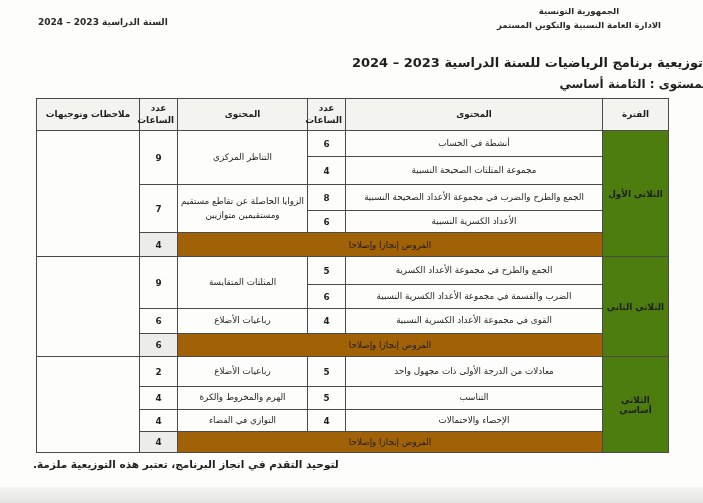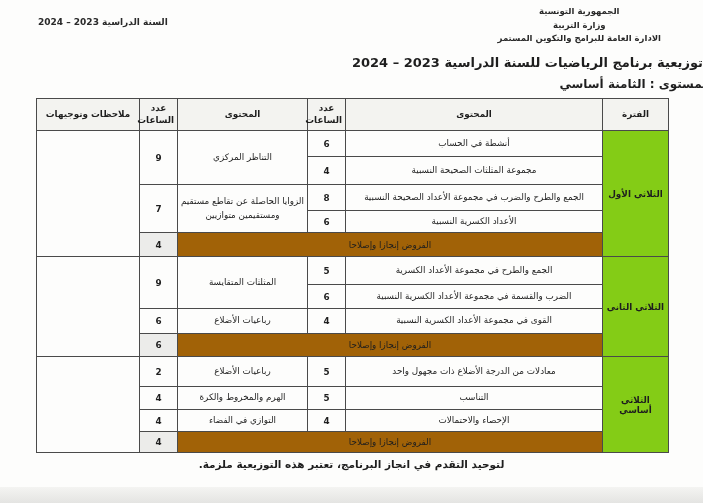--- a/index.html
+++ b/index.html
@@ -9,39 +9,38 @@
 
   .org-block { position:absolute; top:5px; right:42px; text-align:center; font-size:8.5px; font-weight:bold; line-height:1.6; direction:rtl; color:#2a2a2a; }
   .school-year { position:absolute; top:17px; left:38px; font-size:9px; font-weight:bold; direction:rtl; color:#2a2a2a;text-align:center; }
 
   .doc-title { position:absolute; top:55px; left:0; width:100%; text-align:right; font-size:13px; font-weight:bold; direction:rtl; }
   .doc-subtitle { position:absolute; top:77px; left:8px; width:100%; text-align:right; font-size:12px; font-weight:bold; direction:rtl; }
 
   table.program { position:absolute; top:98px; left:36px; width:632px; border-collapse:collapse; table-layout:fixed; direction:rtl; }
   table.program td, table.program th { border:1px solid #4a4a4a; text-align:center; vertical-align:middle; padding:1px 3px; font-size:8.8px; }
   th.hdr { background:#f3f3f0; font-weight:bold; font-size:8.6px; line-height:1.35; }
-  td.period-cell { background:#84cc16; font-weight:bold; font-size:9.5px; }
+  td.period-cell { background:#4d7c0f; font-weight:bold; font-size:9.5px; }
   td.hours-cell { font-weight:bold; font-size:9px; }
   td.content-cell { font-size:8.8px; line-height:1.5;margin-top:24px; }
   td.exam-label-cell { background:#a16207; font-size:8.8px; }
   td.exam-hours-cell { background:#ececea; font-weight:bold; font-size:9px; }
   td.notes-cell { background:#fdfdfc; }
 
-  .footer-note { position:absolute; top:458px; left:0; width:100%; text-align:center; font-size:10.5px; font-weight:bold; direction:rtl; }
+  .footer-note { position:absolute; top:458px; left:0; width:100%; text-align:left; font-size:10.5px; font-weight:bold; direction:rtl;padding-left:33px; }
   .bottom-band { position:absolute; bottom:0; left:0; width:100%; height:16px; background:linear-gradient(#f4f4f2,#e4e4e2); }
 </style>
 </head>
 <body>
 
 <div class="page">
 
   <div class="org-block">
     <div>الجمهورية التونسية</div>
-    <div>وزارة التربية</div>
-    <div>الادارة العامة للبرامج والتكوين المستمر</div>
+    <div>الادارة العامة النسبية والتكوين المستمر</div>
   </div>
 
   <div class="school-year">السنة الدراسية 2023 – 2024</div>
 
   <div class="doc-title">توزيعية برنامج الرياضيات للسنة الدراسية 2023 – 2024</div>
   <div class="doc-subtitle">المستوى : الثامنة أساسي</div>
 
   <table class="program">
     <colgroup>
       <col style="width:66px">
@@ -107,21 +106,21 @@
       <td class="content-cell">رباعيات الأضلاع</td>
       <td class="hours-cell">6</td>
     </tr>
     <tr style="height:23px">
       <td class="exam-label-cell" colspan="3">الفروض إنجازا وإصلاحا</td>
       <td class="exam-hours-cell">6</td>
     </tr>
 
     <tr style="height:30px">
       <td class="period-cell" rowspan="4">الثلاثي أساسي</td>
-      <td class="content-cell">معادلات من الدرجة الأضلاع ذات مجهول واحد</td>
+      <td class="content-cell">معادلات من الدرجة الأولى ذات مجهول واحد</td>
       <td class="hours-cell">5</td>
       <td class="content-cell">رباعيات الأضلاع</td>
       <td class="hours-cell">2</td>
       <td class="notes-cell" rowspan="4"></td>
     </tr>
     <tr style="height:23px">
       <td class="content-cell">التناسب</td>
       <td class="hours-cell">5</td>
       <td class="content-cell">الهرم والمخروط والكرة</td>
       <td class="hours-cell">4</td>

